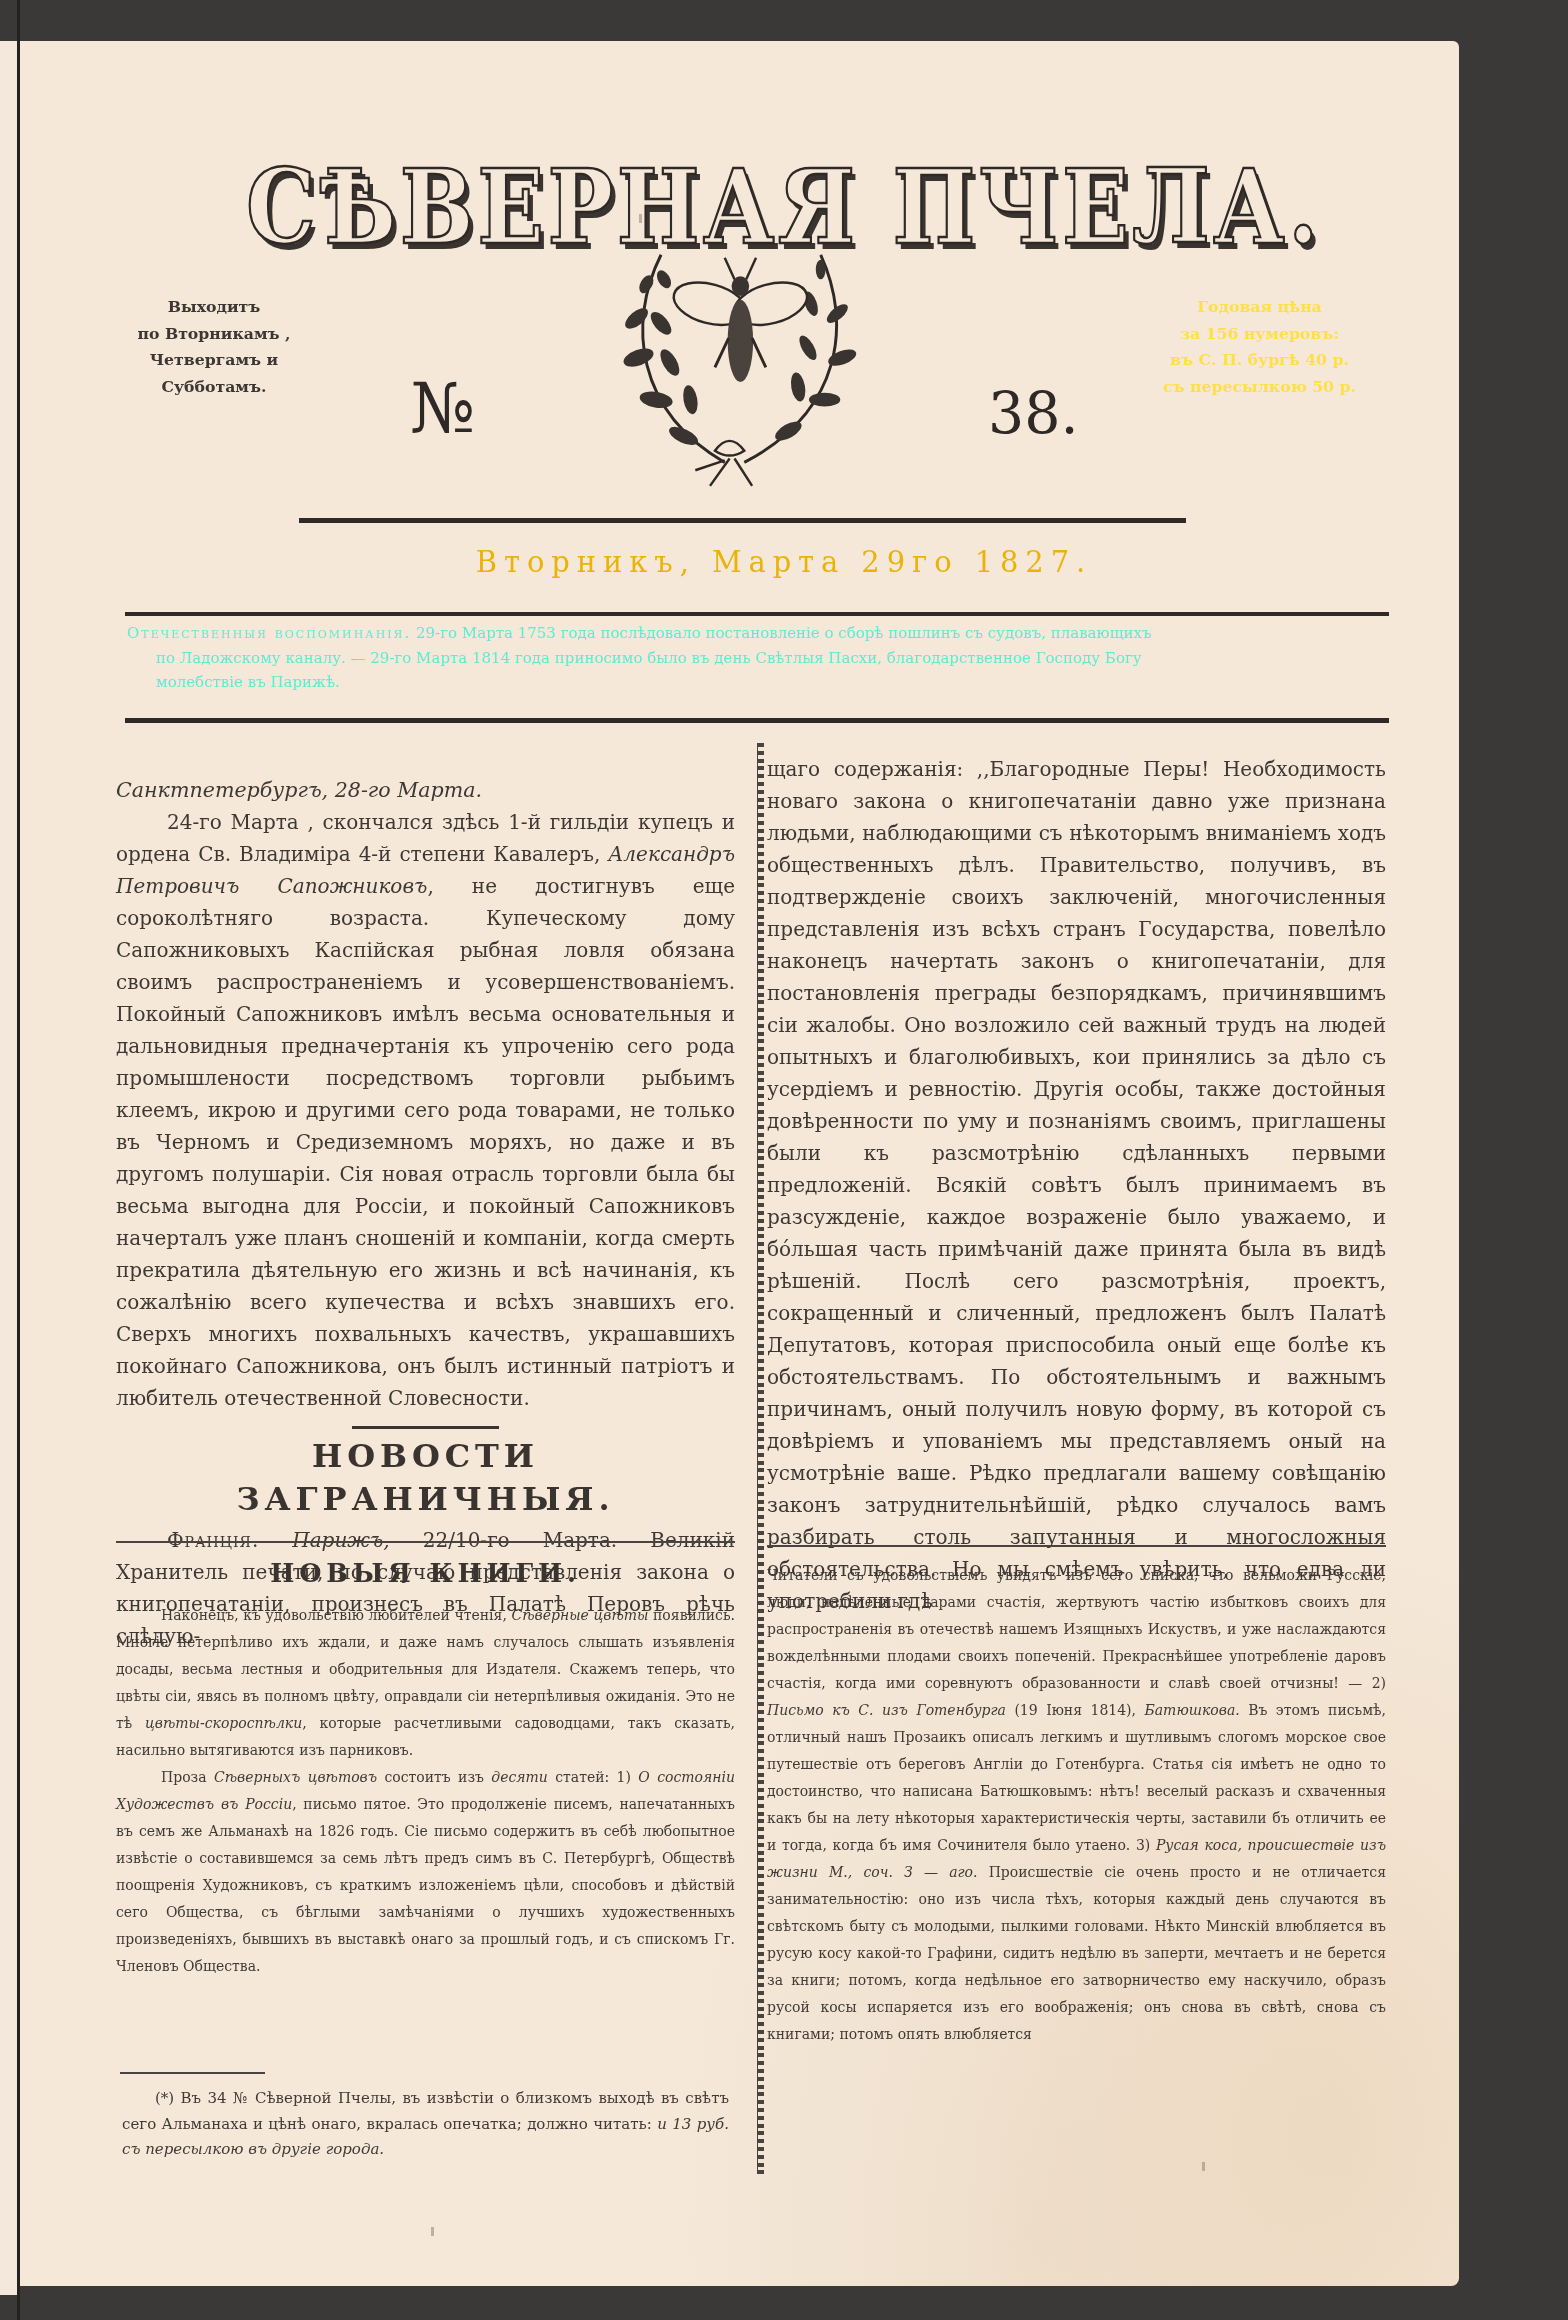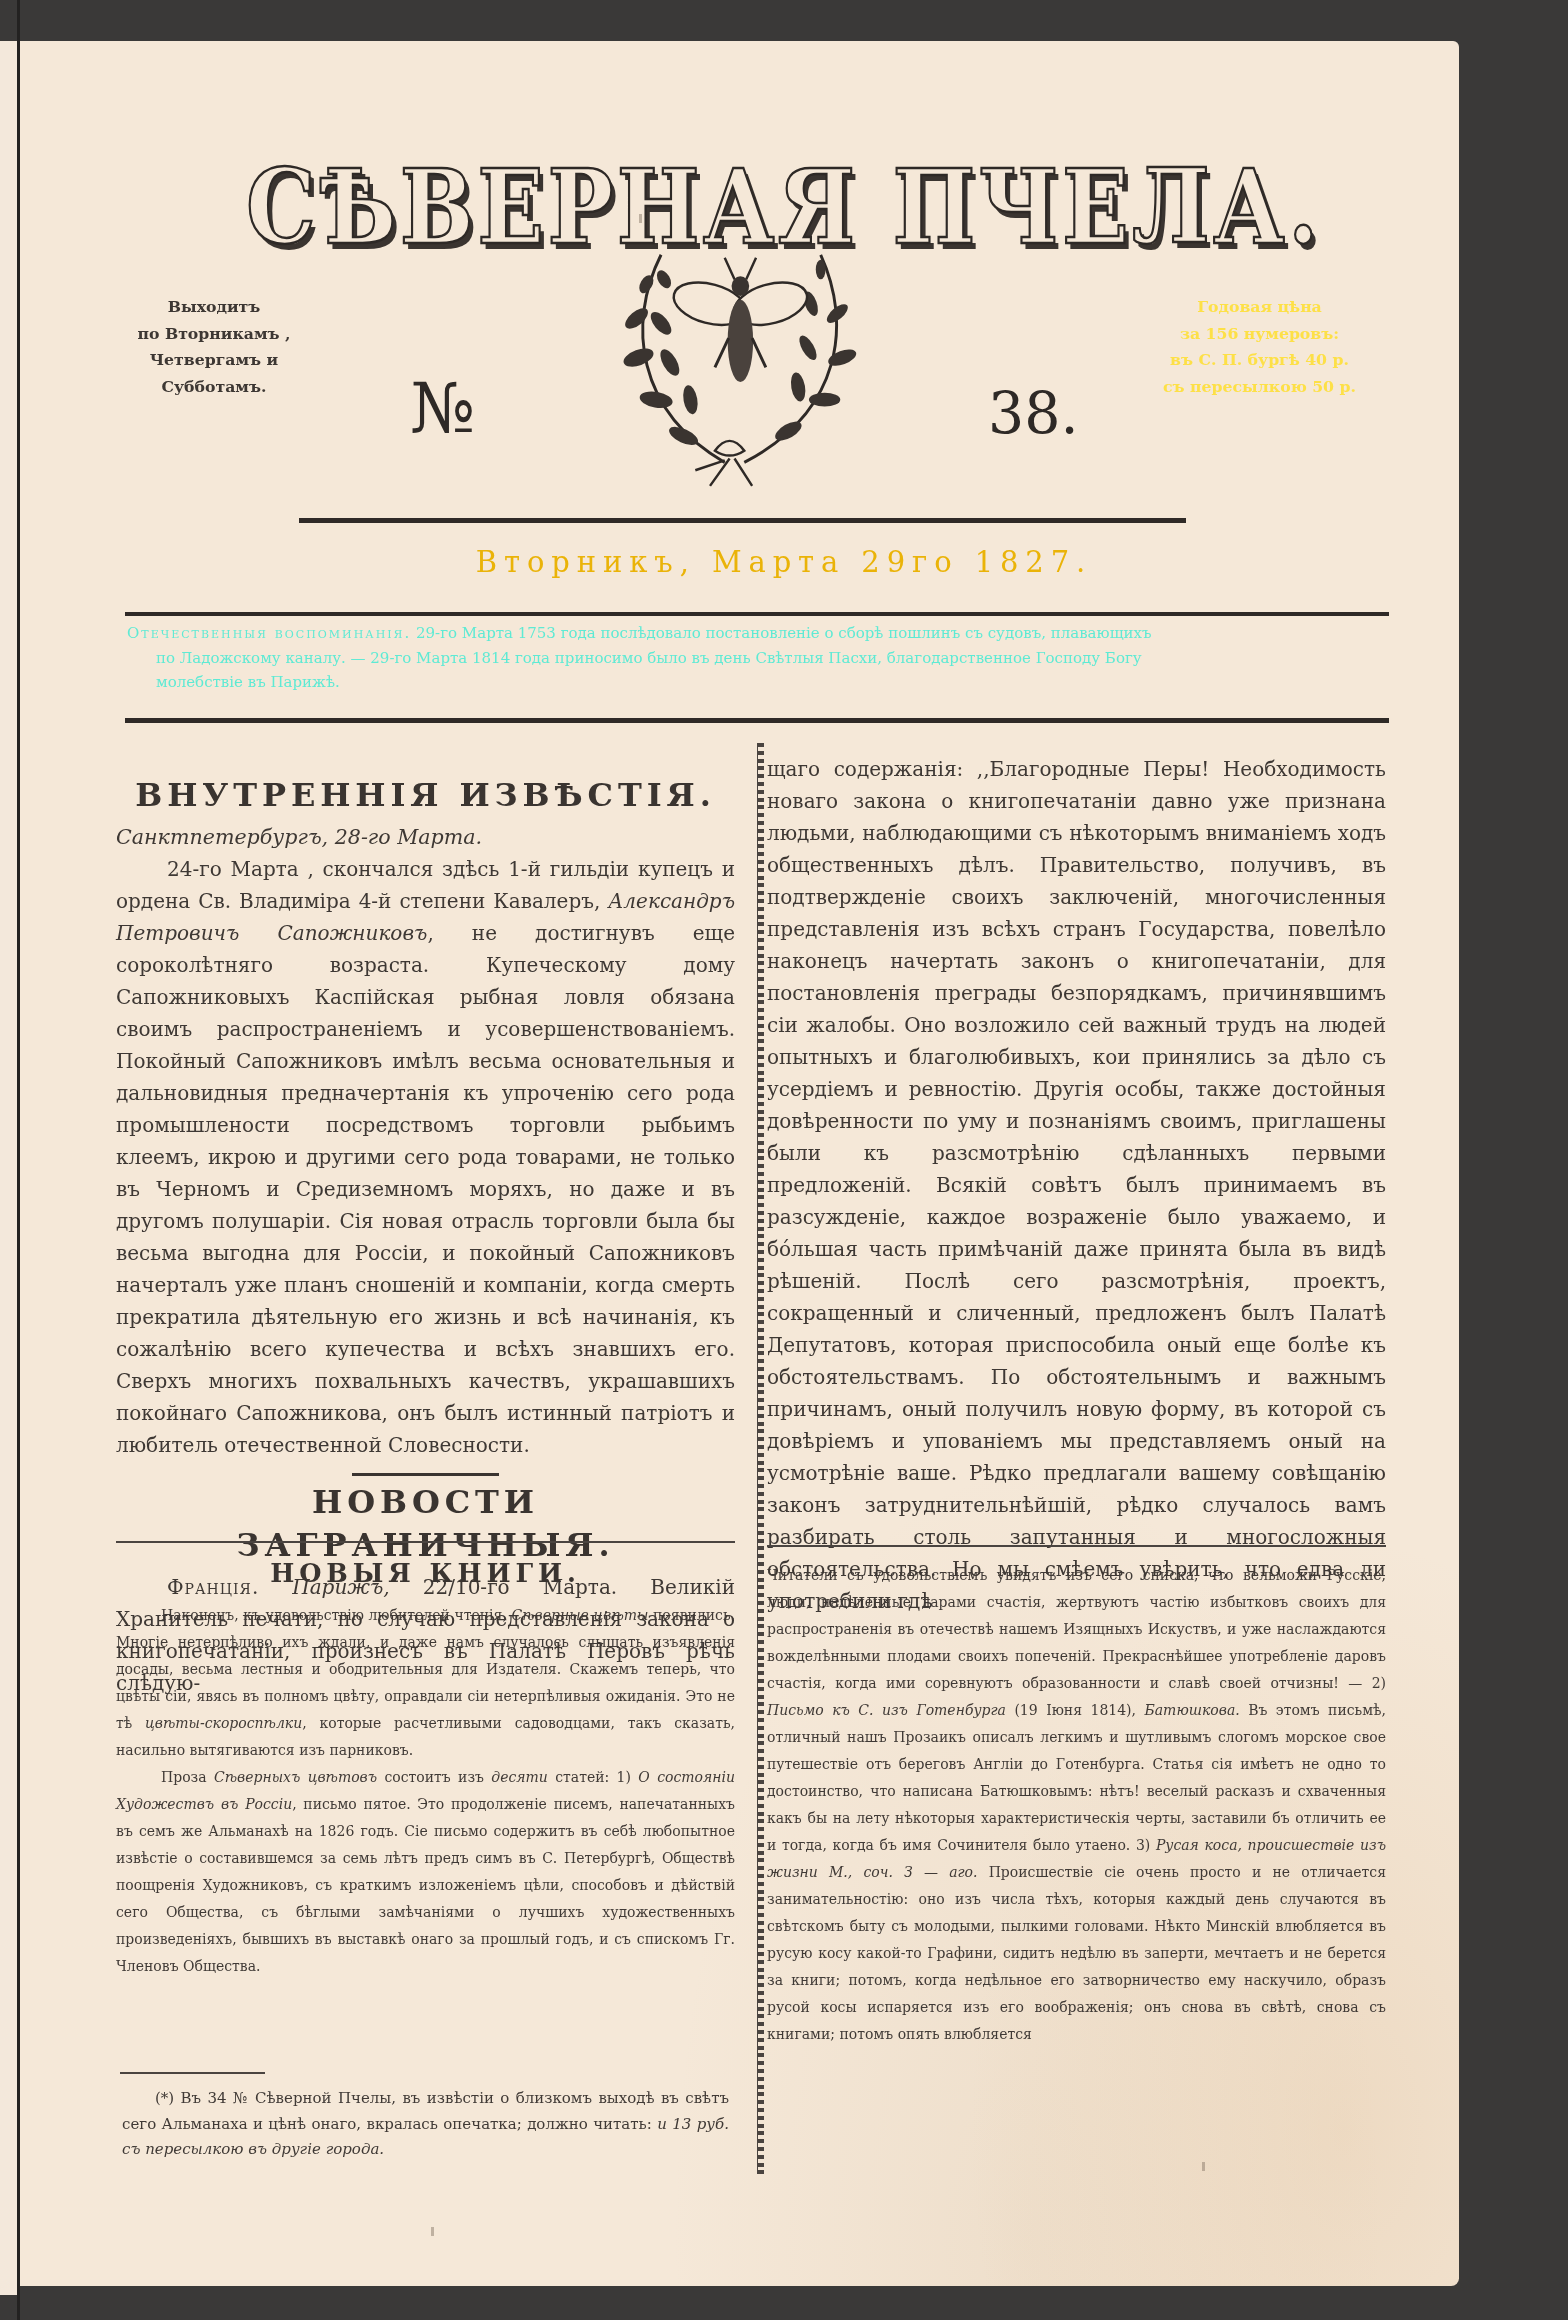--- a/index.html
+++ b/index.html
@@ -165,21 +165,20 @@
   <p><span class="lbl">Отечественныя воспоминанія.</span> <span>29-го Марта 1753 года послѣдовало постановленіе о сборѣ пошлинъ съ судовъ, плавающихъ</span></p>
   <p class="indent">по Ладожскому каналу. — 29-го Марта 1814 года приносимо было въ день Свѣтлыя Пасхи, благодарственное Господу Богу</p>
   <p class="indent">молебствіе въ Парижѣ.</p>
 </div>
 
 <div class="rule-thick" style="left:125px; top:718px; width:1264px; height:4.9px;"></div>
 
 <div class="divider-wavy"></div>
 
 <div class="col col-l">
-  <div class="sec-head">ВНУТРЕННІЯ ИЗВѢСТІЯ.</div>
   <p class="dateline">Санктпетербургъ, 28-го Марта.</p>
   <p class="ind"><span>24-го Марта , скончался здѣсь 1-й гильдіи купецъ и ордена Св. Владиміра 4-й степени Кавалеръ, </span><span class="it">Александръ Петровичъ Сапожниковъ</span><span>, не достигнувъ еще сороколѣтняго возраста. Купеческому дому Сапожниковыхъ Каспійская рыбная ловля обязана своимъ распространеніемъ и усовершенствованіемъ. Покойный Сапожниковъ имѣлъ весьма основательныя и дальновидныя предначертанія къ упроченію сего рода промышлености посредствомъ торговли рыбьимъ клеемъ, икрою и другими сего рода товарами, не только въ Черномъ и Средиземномъ моряхъ, но даже и въ другомъ полушаріи. Сія новая отрасль торговли была бы весьма выгодна для Россіи, и покойный Сапожниковъ начерталъ уже планъ сношеній и компаніи, когда смерть прекратила дѣятельную его жизнь и всѣ начинанія, къ сожалѣнію всего купечества и всѣхъ знавшихъ его. Сверхъ многихъ похвальныхъ качествъ, украшавшихъ покойнаго Сапожникова, онъ былъ истинный патріотъ и любитель отечественной Словесности.</span></p>
   <div class="short-rule"></div>
   <div class="sec-head">НОВОСТИ ЗАГРАНИЧНЫЯ.</div>
   <p class="ind"><span class="sc">Франція.</span> <span class="it">Парижъ,</span> <span>22/10-го Марта.</span> <span>Великій Хранитель печати, по случаю представленія закона о книгопечатаніи, произнесъ въ Палатѣ Перовъ рѣчь слѣдую-</span></p>
 </div>
 
 <div class="col col-r">
   <p>щаго содержанія: ,,Благородные Перы! Необходимость новаго закона о книгопечатаніи давно уже признана людьми, наблюдающими съ нѣкоторымъ вниманіемъ ходъ общественныхъ дѣлъ. Правительство, получивъ, въ подтвержденіе своихъ заключеній, многочисленныя представленія изъ всѣхъ странъ Государства, повелѣло наконецъ начертать законъ о книгопечатаніи, для постановленія преграды безпорядкамъ, причинявшимъ сіи жалобы. Оно возложило сей важный трудъ на людей опытныхъ и благолюбивыхъ, кои принялись за дѣло съ усердіемъ и ревностію. Другія особы, также достойныя довѣренности по уму и познаніямъ своимъ, приглашены были къ разсмотрѣнію сдѣланныхъ первыми предложеній. Всякій совѣтъ былъ принимаемъ въ разсужденіе, каждое возраженіе было уважаемо, и бóльшая часть примѣчаній даже принята была въ видѣ рѣшеній. Послѣ сего разсмотрѣнія, проектъ, сокращенный и сличенный, предложенъ былъ Палатѣ Депутатовъ, которая приспособила оный еще болѣе къ обстоятельствамъ. По обстоятельнымъ и важнымъ причинамъ, оный получилъ новую форму, въ которой съ довѣріемъ и упованіемъ мы представляемъ оный на усмотрѣніе ваше. Рѣдко предлагали вашему совѣщанію законъ затруднительнѣйшій, рѣдко случалось вамъ разбирать столь запутанныя и многосложныя обстоятельства. Но мы смѣемъ увѣрить, что едва ли употребили гдѣ</p>
 </div>

